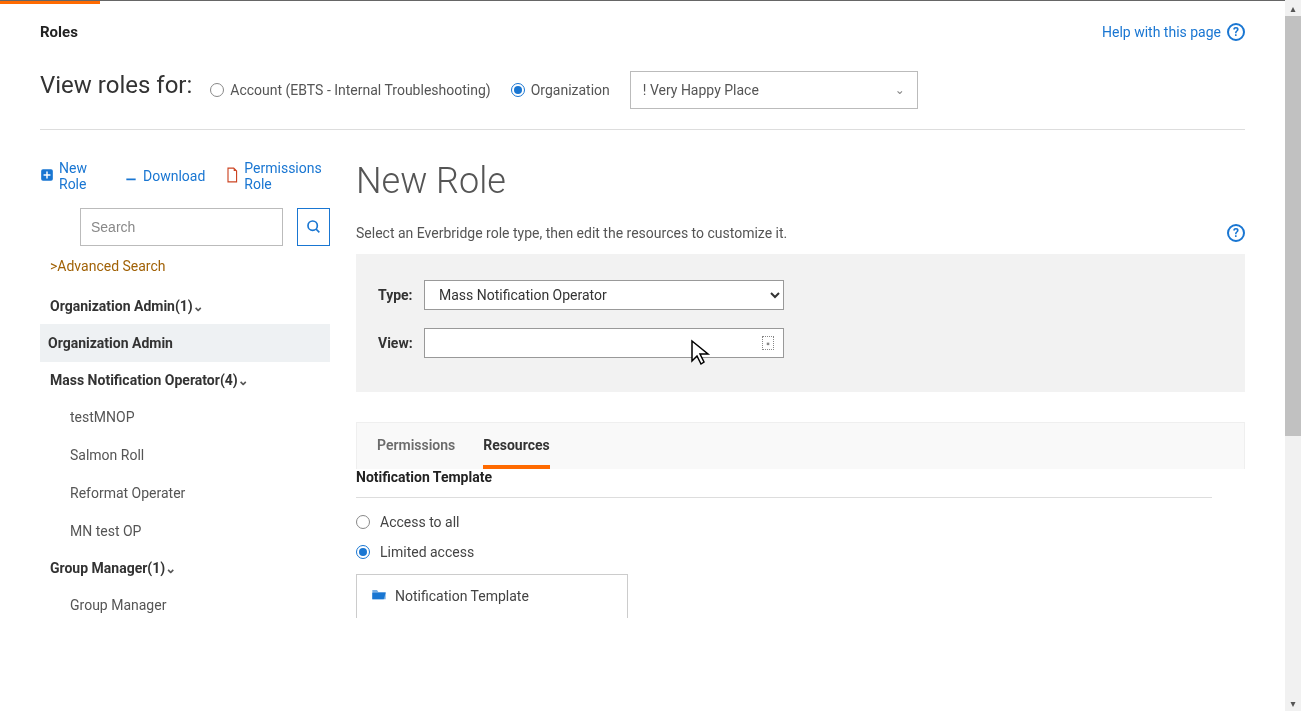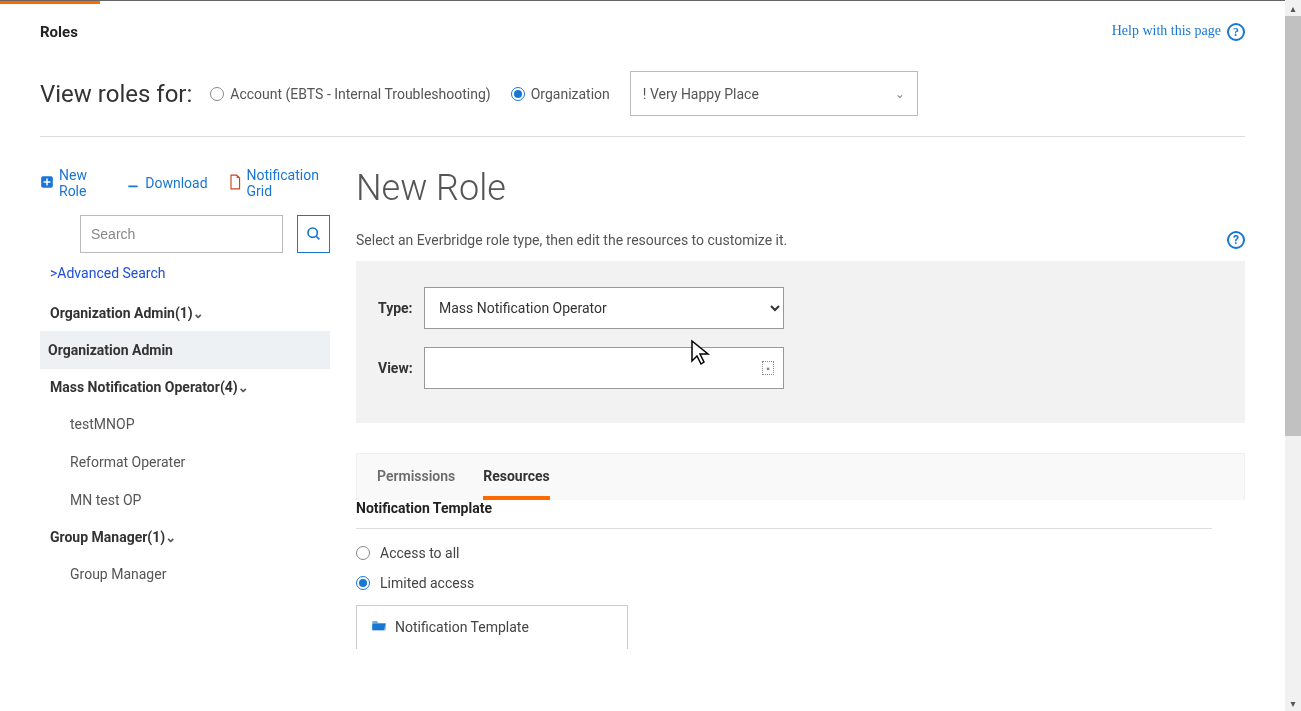--- a/index.html
+++ b/index.html
@@ -67,40 +67,40 @@
   .roles-title {
     font-size: 15px;
     font-weight: 700;
     color: #222;
     padding-top: 6px;
   }
   .help-link {
     color: #1976d2;
     font-size: 14px;
     display: flex;
+    align-items: center;
     gap: 6px;
     padding-top: 6px;
-    font-family: Liberation Serif, serif;
   }
   .help-icon {
     width: 18px;
     height: 18px;
     border: 2px solid #1976d2;
     border-radius: 50%;
     display: inline-flex;
     align-items: center;
     justify-content: center;
     font-size: 12px;
     font-weight: 700;
     color: #1976d2;
   }
 
   .view-roles-row {
     display: flex;
-    align-items: center;
+    align-items: flex-start;
     gap: 18px;
     padding: 30px 40px 20px 40px;
     border-bottom: 1px solid #ddd;
     margin: 0 40px;
     padding-left: 0;
     padding-right: 0;
   }
   .view-roles-label {
     font-size: 24px;
     color: #333;
@@ -109,21 +109,21 @@
   .radio-group { display: flex; align-items: center; gap: 20px; }
   .radio-opt { display: flex; align-items: center; gap: 6px; color: #555; font-size: 14px; }
   .radio-outer {
     width: 14px; height: 14px; border: 1px solid #888; border-radius: 50%;
     display: inline-flex; align-items: center; justify-content: center;
   }
   .radio-outer.checked { border-color: #1976d2; }
   .radio-inner { width: 8px; height: 8px; background: #1976d2; border-radius: 50%; }
   .org-select {
     width: 288px;
-    height: 45px;
+    height: 38px;
     border: 1px solid #bbb;
     display: flex;
     align-items: center;
     justify-content: space-between;
     padding: 0 12px;
     color: #555;
     font-size: 14px;
   }
   .chev { color: #888; font-size: 12px; }
 
@@ -150,21 +150,21 @@
     color: #333;
   }
   .search-input::placeholder { color: #888; }
   .search-btn {
     width: 38px; height: 38px;
     border: 1px solid #1976d2;
     background: #fff;
     display: flex; align-items: center; justify-content: center;
     color: #1976d2;
   }
-  .adv-search { color: #1d4ed8; font-size: 14px; padding-left: 10px; margin-bottom: 14px; display: block; }
+  .adv-search { color: #a16207; font-size: 14px; padding-left: 10px; margin-bottom: 14px; display: block; }
 
   .tree-group-hdr {
     display: flex; justify-content: flex-start; align-items: center;
     padding: 10px 10px;
     font-weight: 700;
     color: #333;
     cursor: pointer;
   }
   .tree-chev { color: #555; font-size: 13px; }
   .tree-item {
@@ -197,21 +197,21 @@
 
   .form-box {
     background: #f2f2f2;
     padding: 26px 22px 34px 22px;
     margin-bottom: 30px;
   }
   .form-row { display: flex; align-items: center; margin-bottom: 18px; }
   .form-label { width: 46px; font-weight: 700; color: #333; font-size: 14px; }
   .form-select, .form-text {
     width: 360px;
-    height: 42px;
+    height: 30px;
     border: 1px solid #999;
     background: #fff;
     padding: 0 10px;
     font-size: 14px;
     color: #333;
     font-family: inherit;
   }
   .form-select { appearance: auto; }
   .form-text-wrap { position: relative; width: 360px; }
   .mini-icon {
@@ -338,21 +338,21 @@
           </span>
           <span>Download</span>
         </a>
         <a class="alink">
           <span class="pdf-icon">
             <svg width="14" height="16" viewBox="0 0 24 28">
                 <path fill="none" stroke="#c42" stroke-width="2" d="M5 2h10l5 5v19H5z"></path>
                 <path fill="#c42" d="M15 2v5h5"></path>
               </svg>
           </span>
-          <span>Notification Grid</span>
+          <span>Permissions Role</span>
         </a>
       </div>
 
       <div class="search-row">
         <input class="search-input" placeholder="Search" style="">
         <button class="search-btn">
           <svg width="16" height="16" viewBox="0 0 24 24" fill="none" stroke="#1976d2" stroke-width="2.5">
               <circle cx="10" cy="10" r="7"></circle>
               <line x1="20" y1="20" x2="15" y2="15"></line>
             </svg>
@@ -364,20 +364,21 @@
         <span>Organization Admin(1)</span>
         <span class="tree-chev">⌄</span>
       </div>
       <div class="tree-item selected">Organization Admin</div>
 
       <div class="tree-group-hdr">
         <span>Mass Notification Operator(4)</span>
         <span class="tree-chev">⌄</span>
       </div>
       <div class="tree-item">testMNOP</div>
+      <div class="tree-item">Salmon Roll</div>
       <div class="tree-item">Reformat Operater</div>
       <div class="tree-item">MN test OP</div>
 
       <div class="tree-group-hdr">
         <span>Group Manager(1)</span>
         <span class="tree-chev">⌄</span>
       </div>
       <div class="tree-item">Group Manager</div>
     </div>
 

